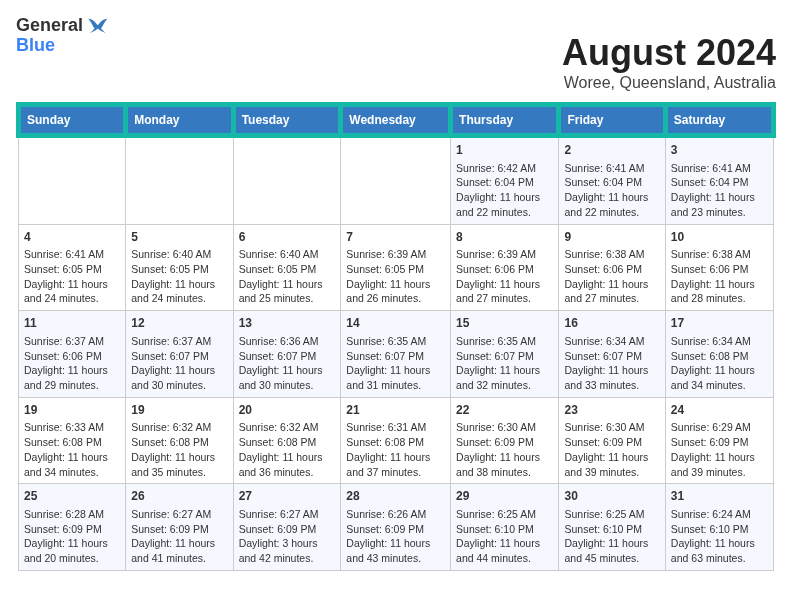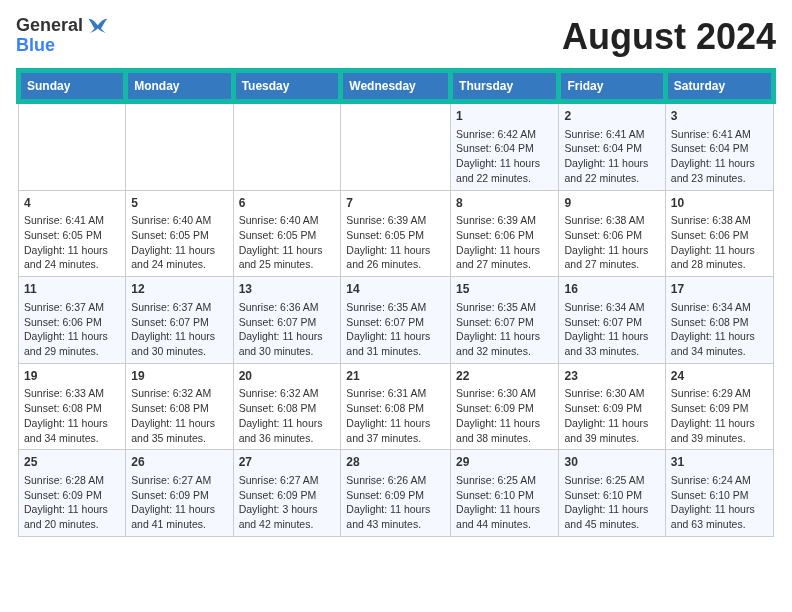--- a/index.html
+++ b/index.html
@@ -31,20 +31,21 @@
       height: 18px;
       display: inline-block;
     }
     .title-area {
       text-align: right;
     }
     .main-title {
       font-size: 36px;
       font-weight: bold;
       color: #222;
+      margin-top: 16px;
     }
     .subtitle {
       font-size: 16px;
       color: #444;
     }
     table {
       width: 100%;
       border-collapse: collapse;
       font-size: 11px;
     }
@@ -91,20 +92,21 @@
     <div style="display:flex;align-items:center;gap:2px;">
       <span class="logo-general">General</span>
       <svg class="logo-bird" viewBox="0 0 30 22" xmlns="http://www.w3.org/2000/svg">
         <path d="M28 2 C22 2, 18 8, 16 10 C14 8, 10 2, 4 2 C8 6, 10 12, 12 14 C10 16, 8 18, 6 20 C10 18, 14 16, 16 14 C18 16, 22 18, 26 20 C24 18, 22 16, 20 14 C22 12, 24 6, 28 2Z" fill="#3579c0"></path>
       </svg>
     </div>
     <span class="logo-blue">Blue</span>
   </div>
   <div class="title-area">
     <div class="main-title">August 2024</div>
+    <div class="subtitle">Woree, Queensland, Australia</div>
   </div>
 </div>
 
 <table>
   <thead>
     <tr id="header-row">
     <th>Sunday</th>
         <th>Monday</th>
         <th>Tuesday</th>
         <th>Wednesday</th>

